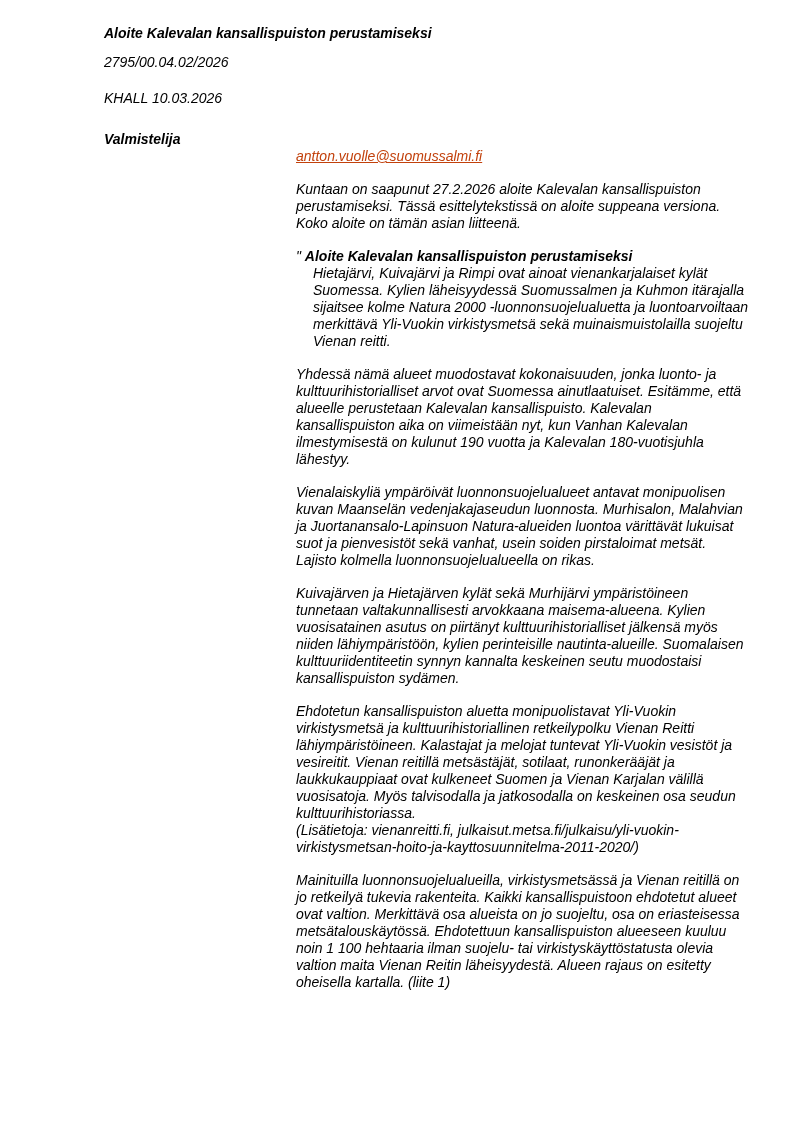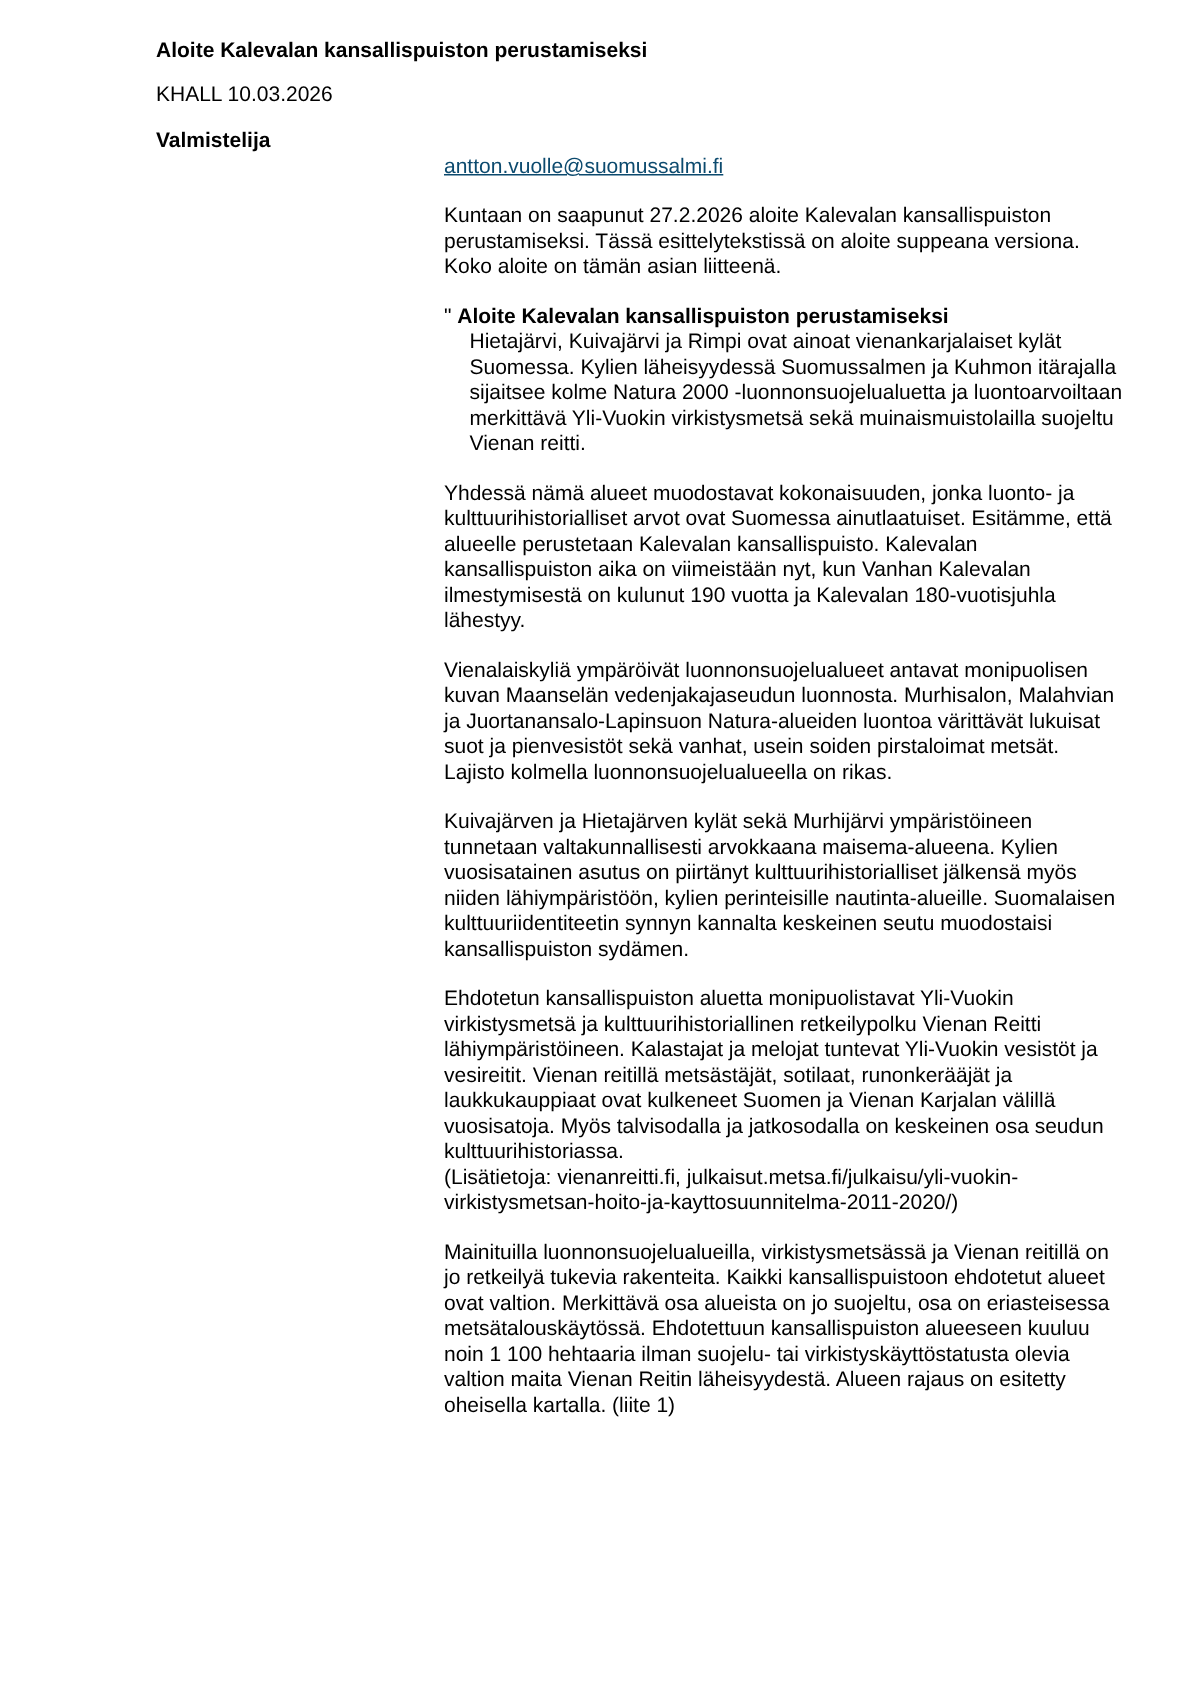--- a/index.html
+++ b/index.html
@@ -10,53 +10,55 @@
     font-family: "Liberation Sans", "DejaVu Sans", sans-serif;
     font-size: 14px;
     line-height: 17px;
     color: #000000;
     overflow: hidden;
   }
   .page {
     width: 794px;
     height: 1122px;
     padding: 25px 30px 0 104px;
+    font-style: italic;
   }
   .title {
     font-size: 14px;
     font-weight: bold;
     margin-bottom: 12px;
     white-space: nowrap;
   }
   .docnum { margin-bottom: 19px; }
-  .khall { margin-bottom: 14px; }
+  .khall { margin-bottom: 24px; }
   .row { display: flex; align-items: flex-start; gap: 32px; }
   .label-col {
     width: 160px;
     flex: 0 0 160px;
     font-weight: bold;
   }
   .content-col { width: 500px; flex: 0 0 500px; }
   .para { margin: 0 0 16px 0; }
   .pre { white-space: pre-line; }
   .blk { display: block; white-space: pre-line; margin-left: 17px; }
   .bold { font-weight: bold; }
   a.email {
-    color: #0c4a6e;
+    color: #c2410c;
     text-decoration: underline;
     cursor: pointer;
   }
 </style>
 </head>
 <body>
 
 <div class="page">
 
   <div class="title">Aloite Kalevalan kansallispuiston perustamiseksi</div>
 
+  <div class="docnum">2795/00.04.02/2026</div>
 
   <div class="khall">KHALL 10.03.2026</div>
 
   <div class="row">
     <div class="label-col">Valmistelija</div>
     <div class="content-col">
 
       <p class="para"><br><a class="email">antton.vuolle@suomussalmi.fi</a></p>
 
       <p class="para pre">Kuntaan on saapunut 27.2.2026 aloite Kalevalan kansallispuiston

